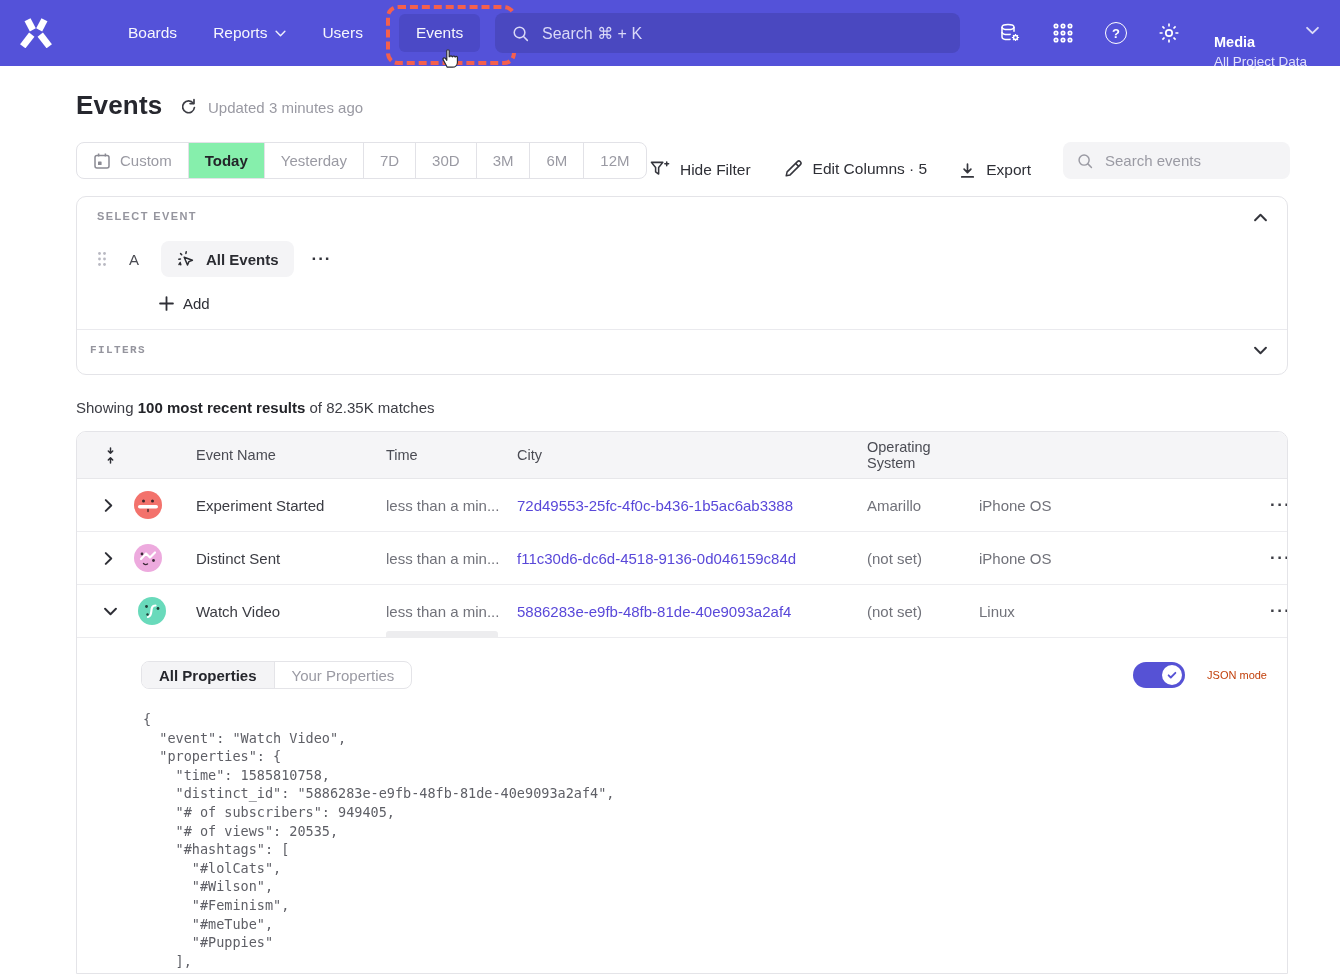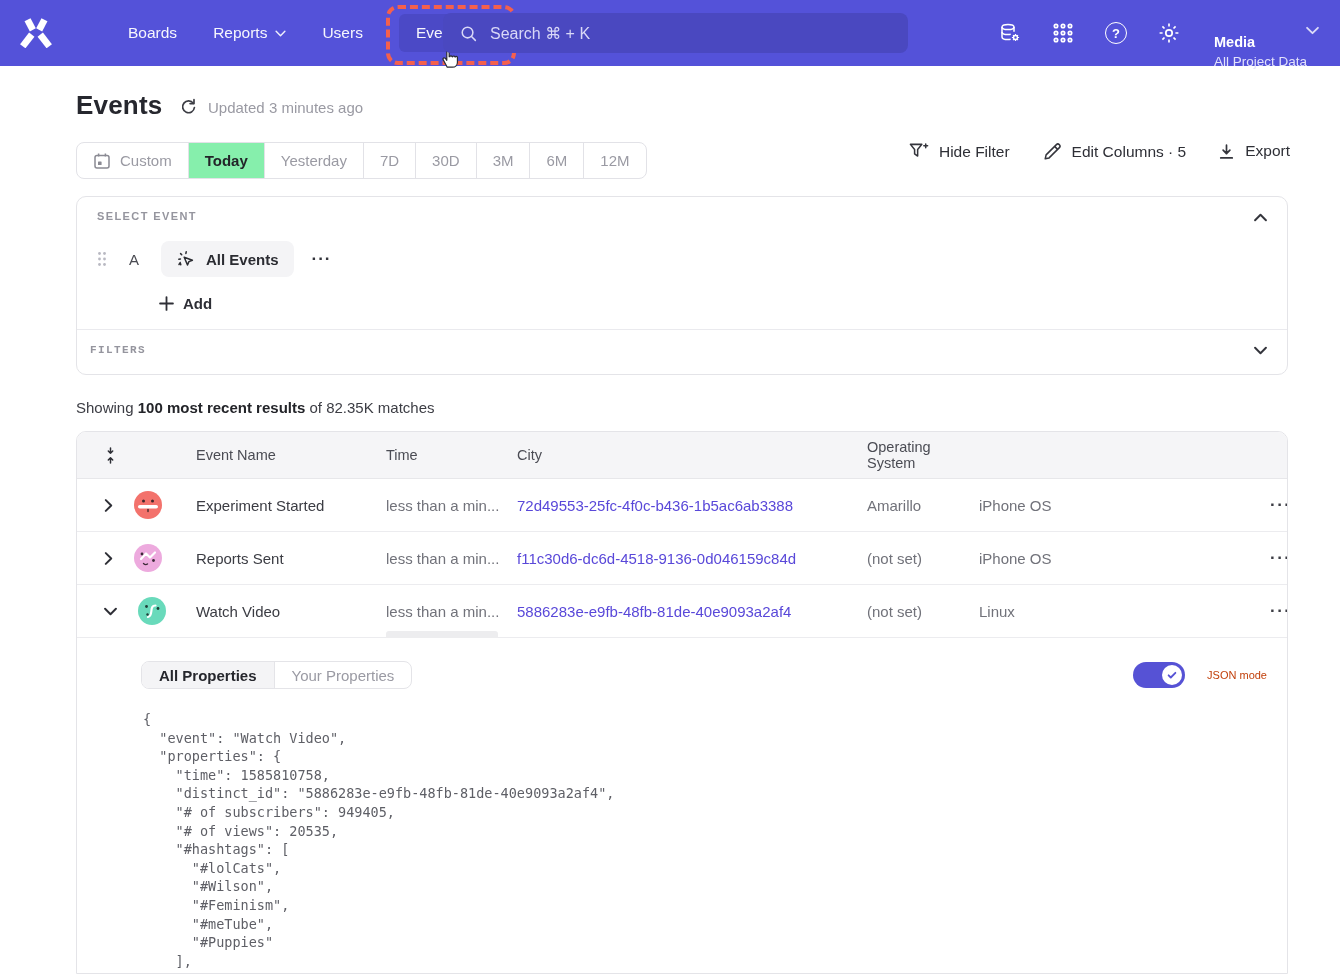--- a/index.html
+++ b/index.html
@@ -12,21 +12,21 @@
   .logo { position:absolute; left:18px; top:18px; width:36px; height:30px; }
   .nav-items { position:absolute; left:86px; top:0; height:66px; display:flex; align-items:center; gap:36px;margin-left:42px; }
   .nav-item { color:rgba(255,255,255,.95); font-size:15.5px; display:flex; align-items:center; gap:8px; cursor:pointer; }
   .nav-item .chev { opacity:.9; }
   .events-wrap { position:relative; }
   .nav-item.active { background:#4b49c6; padding:10px 17px; border-radius:6px; }
   .annotation-box { position:absolute; left:-13px; top:-9px; right:-36px; bottom:-13px;
     border:4px dashed #f4604d; border-radius:12px; pointer-events:none; }
   .cursor-hand { position:absolute; left:40px; top:33px; }
 
-  .nav-search { position:absolute; left:443px; top:13px; width:465px; height:40px;
+  .nav-search { position:absolute; left:495px; top:13px; width:465px; height:40px;
     background:#4a48c0; border-radius:8px; display:flex; align-items:center; padding:0 16px; gap:12px;
     color:#d9d8f7; font-size:16px; cursor:text; }
   .nav-right { position:absolute; left:998px; top:0; height:66px; display:flex; align-items:center; gap:29px; color:#fff; }
   .nav-icon { width:24px; height:24px; display:flex; align-items:center; justify-content:center; cursor:pointer; }
   .help-circle { width:22px; height:22px; border:1.6px solid #fff; border-radius:50%;
     display:flex; align-items:center; justify-content:center; font-size:13px; font-weight:700; color:#fff; }
   .project { position:absolute; left:1214px; top:12px; color:#fff; cursor:pointer; }
   .project .pname { font-size:14.5px; font-weight:700; line-height:20px;margin-top:20px; }
   .project .pscope { font-size:13.5px; line-height:19px; color:#e3e2fb; }
   .project-chev { position:absolute; left:1306px; top:26px; color:#dcdbf8; }
@@ -36,39 +36,39 @@
   .refresh-btn { position:absolute; left:179px; top:98px; color:#3c3d44; cursor:pointer; }
   .updated-text { position:absolute; left:208px; top:99px; font-size:15px; color:#9a9aa3;text-align:center; }
 
   
   .seg-control { position:absolute; left:76px; top:142px; height:37px; display:flex;
     border:1px solid #e2e2e7; border-radius:8px; overflow:hidden; background:#fff; }
   .seg { display:flex; align-items:center; gap:9px; padding:0 16px; font-size:15px; color:#9a9aa3;
     border-left:1px solid #e2e2e7; cursor:pointer; white-space:nowrap; }
   .seg:first-child { border-left:none; }
   .seg.active { background:#86efac; color:#232429; font-weight:700; }
-  .toolbar-right { position:absolute; right:50px; top:142px; height:37px; display:flex; align-items:flex-start; gap:32px; }
+  .toolbar-right { position:absolute; right:50px; top:142px; height:37px; display:flex; align-items:flex-end; gap:32px; }
   .tool-btn { display:flex; align-items:center; gap:10px; font-size:15.5px; color:#2e2f36; cursor:pointer; white-space:nowrap; }
   .search-events { width:227px; height:37px; background:#f4f4f6; border-radius:8px;
     display:flex; align-items:center; gap:11px; padding:0 13px; color:#9a9aa3; font-size:15px; cursor:text; }
 
   
   .query-card { position:absolute; left:76px; top:196px; width:1212px; height:179px;
     border:1px solid #e4e4e8; border-radius:10px; background:#fff; }
   .q-section-label { font-size:11px; letter-spacing:1.4px; color:#95959e; font-weight:600; }
   .sel-label { position:absolute; left:20px; top:13px; }
   .sel-collapse { position:absolute; right:20px; top:11px; color:#34353c; cursor:pointer; }
   .clause-row { position:absolute; left:20px; top:44px; display:flex; align-items:center; }
   .drag-handle { color:#b9b9c2; margin-right:22px; cursor:grab; }
   .clause-letter { font-size:15px; color:#4a4b52; margin-right:22px; }
   .event-pill { display:flex; align-items:center; gap:10px; background:#f4f4f6; border-radius:8px;
     padding:8px 15px; font-size:15px; font-weight:600; color:#2b2c32; cursor:pointer; }
   .clause-more { margin-left:18px; font-size:17px; font-weight:700; color:#34353c; letter-spacing:1px; cursor:pointer; }
   .add-btn { position:absolute; left:82px; top:98px; display:flex; align-items:center; gap:9px;
-    font-size:15px; font-weight:700; color:#2e2f36; cursor:pointer;text-align:right; }
+    font-size:15px; font-weight:400; color:#2e2f36; cursor:pointer;text-align:right; }
   .q-divider { position:absolute; left:0; top:132px; width:100%; border-top:1px solid #eaeaee; }
   .filters-label { position:absolute; left:13px; top:147px;font-family:Liberation Mono, monospace; }
   .filters-collapse { position:absolute; right:20px; top:144px; color:#34353c; cursor:pointer; }
 
   
   .summary { position:absolute; left:76px; top:399px; font-size:15px; color:#3c3d44; }
   .summary b { color:#232429; }
 
   
   .table-card { position:absolute; left:76px; top:431px; width:1212px; height:543px;
@@ -228,20 +228,27 @@
     </svg>
     <span>Edit Columns · 5</span>
   </span>
   <span class="tool-btn">
     <svg width="17" height="17" viewBox="0 0 16 16" fill="none" stroke="#34353c" stroke-width="1.6" stroke-linecap="round" stroke-linejoin="round">
       <path d="M8 2v8M8 10L4.8 6.8M8 10l3.2-3.2"></path>
       <line x1="2.6" y1="14" x2="13.4" y2="14"></line>
     </svg>
     <span>Export</span>
   </span>
+  <span class="search-events">
+    <svg width="18" height="18" viewBox="0 0 20 20">
+        <circle cx="9" cy="9" r="5.6" fill="none" stroke="#9a9aa3" stroke-width="1.6"></circle>
+        <line x1="13.2" y1="13.2" x2="17.2" y2="17.2" stroke="#9a9aa3" stroke-width="1.6" stroke-linecap="round"></line>
+      </svg>
+    <span>Search events</span>
+  </span>
 </div>
 
 <section class="query-card">
   <span class="q-section-label sel-label">SELECT EVENT</span>
   <span class="sel-collapse">
     <svg width="13" height="9" viewBox="0 0 12 8">
         <path d="M1 6.5 L6 1.5 L11 6.5" fill="none" stroke="#34353c" stroke-width="1.8" stroke-linecap="round" stroke-linejoin="round"></path>
       </svg>
   </span>
 
@@ -333,21 +340,21 @@
       </span>
       <span class="avatar" style="background-color: rgb(237, 170, 222);">
         <svg width="28" height="28" viewBox="0 0 28 28">
             <path d="M7 15 L12 9.5 L16 13.5 L21 8.5" fill="none" stroke="#fff" stroke-width="2.2" stroke-linecap="round" stroke-linejoin="round"></path>
             <circle cx="8" cy="10" r="1.4" fill="#3c2a38"></circle>
             <circle cx="19.5" cy="16.5" r="1.4" fill="#3c2a38"></circle>
             <path d="M9.5 19.5 Q11.5 21.5 13.5 20" fill="none" stroke="#3c2a38" stroke-width="1.4" stroke-linecap="round"></path>
           </svg>
       </span>
     </span>
-    <span class="td-name">Reports Sent</span>
+    <span class="td-name">Distinct Sent</span>
     <span class="td-dim">less than a min...</span>
     <span class="td-link">f11c30d6-dc6d-4518-9136-0d046159c84d</span>
     <span class="td-dim">(not set)</span>
     <span class="td-dim">iPhone OS</span>
     <span class="td-more">···</span>
   </div>
 
   <div class="t-grid t-row">
     <span class="cell-first">
       <span class="row-chev">

